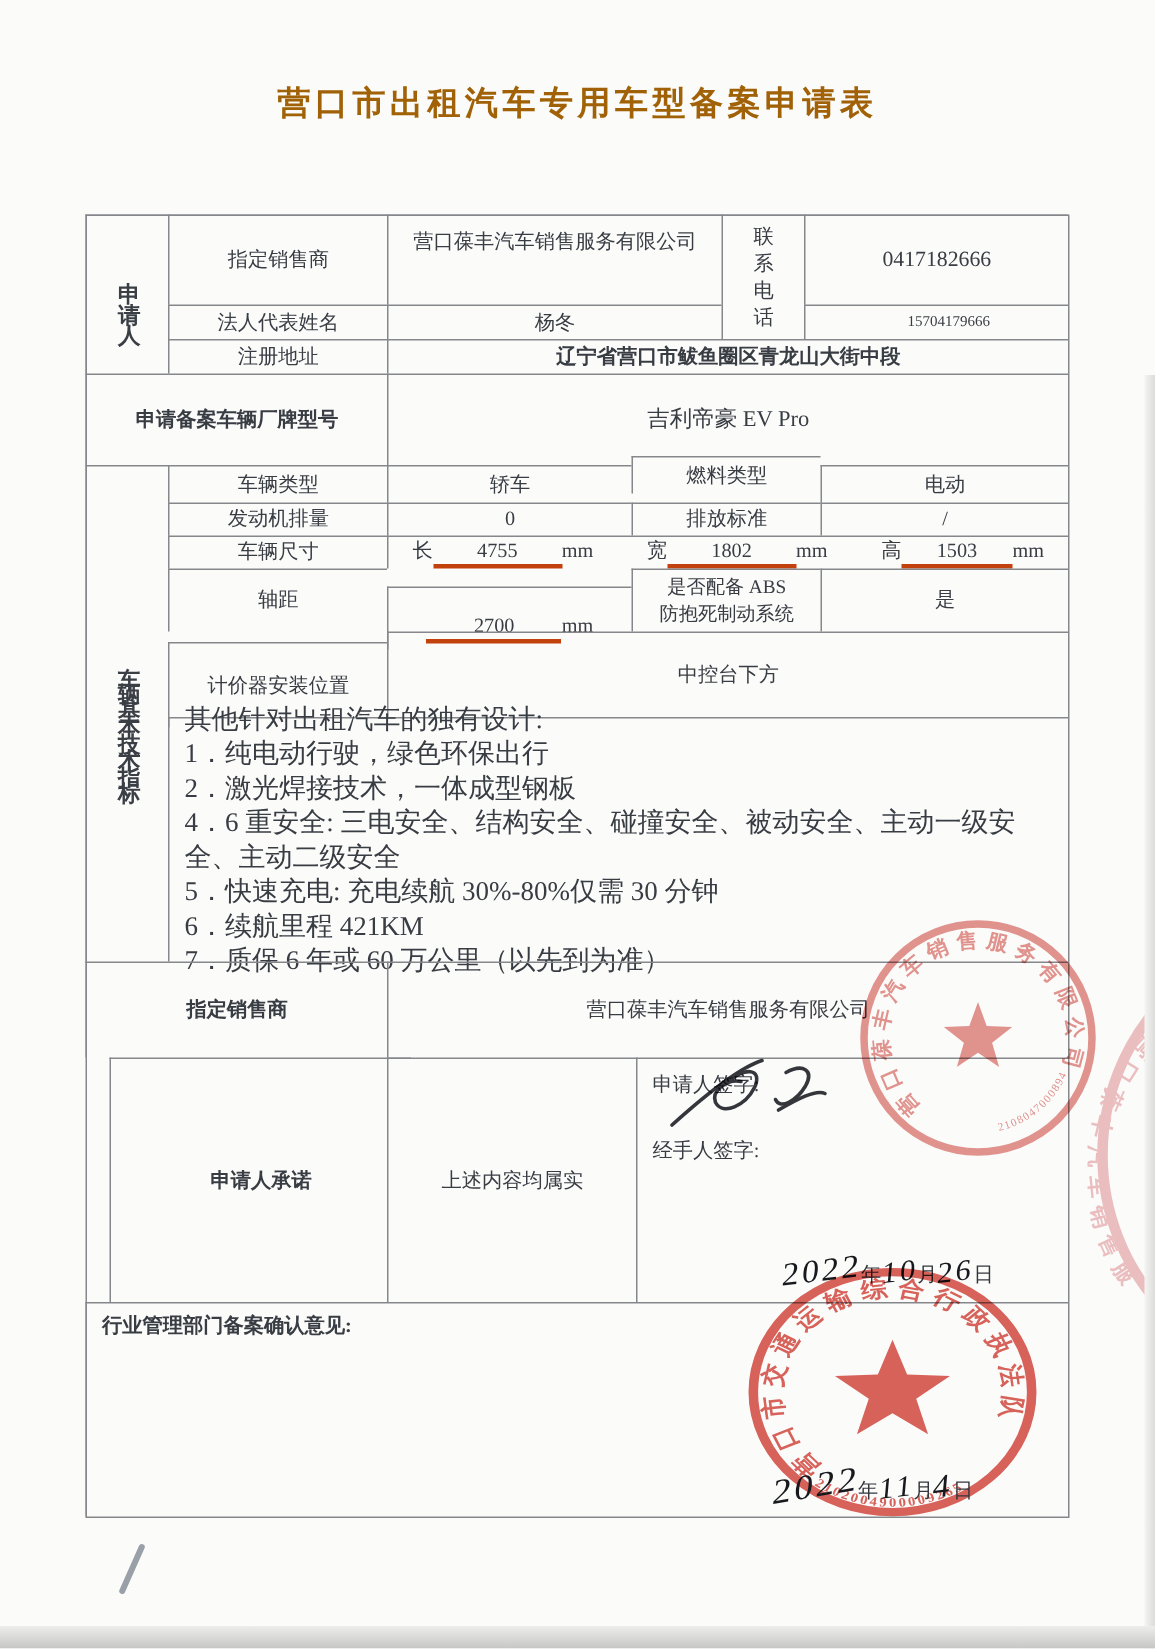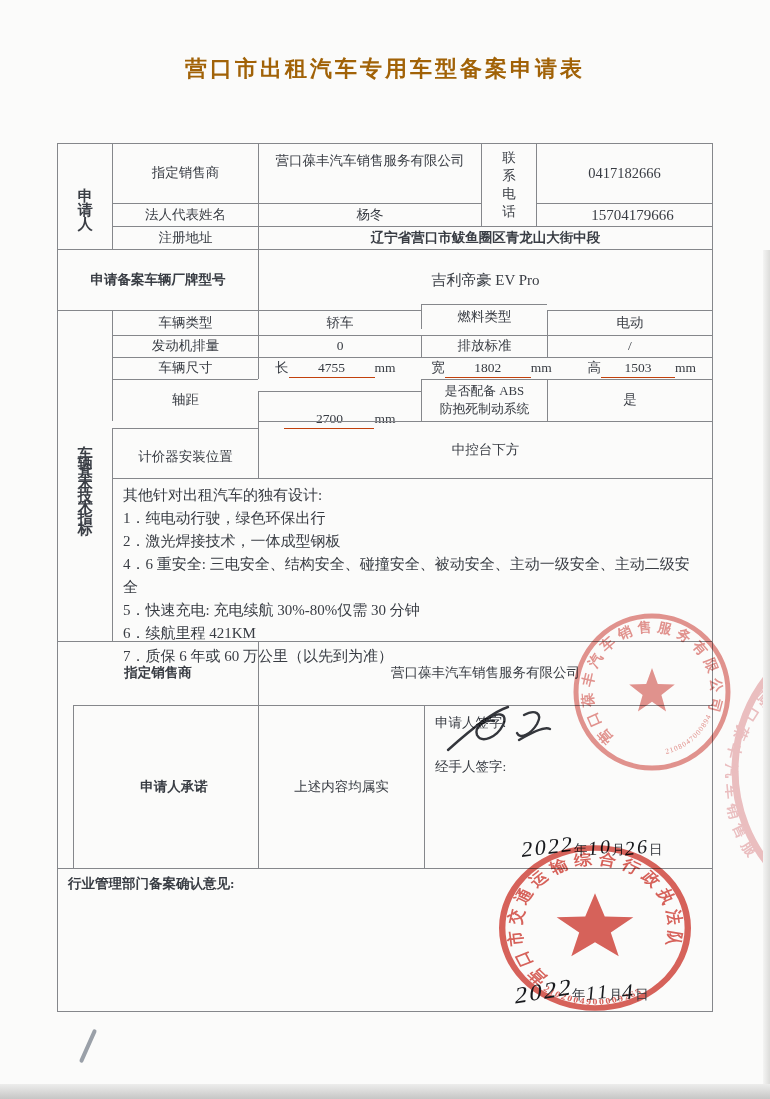--- a/index.html
+++ b/index.html
@@ -22,26 +22,26 @@
     font-size:13.5px;line-height:1.35;text-align:center;
   }
   .vtext{
     writing-mode:vertical-rl;text-orientation:upright;
     letter-spacing:14px;font-size:15px;font-weight:bold;color:#3a3e45;
   }
   .vtext.tech{letter-spacing:11px;font-weight:bold;}
   .top-align{align-items:flex-start;padding-top:8px;}
   .left-align{justify-content:flex-start;text-align:right;padding-left:10px;}
   .blank{
-    display:inline-block;border-bottom:1px solid #c2410c;text-align:center;
+    display:inline-block;border-bottom:3px solid #c2410c;text-align:center;
     padding:0 6px;min-width:52px;
   }
   .dims{display:flex;justify-content:space-between;padding:0 16px;}
-  .list-cell{flex-direction:column;align-items:flex-start;justify-content:flex-start;
-    text-align:left;padding:5px 10px;line-height:23px;font-size:15px;}
+  .list-cell{flex-direction:column;align-items:flex-start;justify-content:center;
+    text-align:left;padding:5px 10px;line-height:23px;font-size:18px;}
   .sig-cell{flex-direction:column;align-items:flex-start;justify-content:flex-start;
     padding:8px 10px;position:absolute;}
   .sign-label{font-size:13.5px;margin-bottom:26px;}
   .hand{
     display:inline-block;font-size:20px;color:#17191d;
     transform:skewX(-12deg) rotate(-7deg);letter-spacing:2px;
   }
   .dateline{position:absolute;font-size:13.5px;color:#33373d;white-space:nowrap;}
   .stamp{position:absolute;mix-blend-mode:multiply;opacity:.85;}
   .slash{
@@ -64,21 +64,21 @@
 
 <div class="tbl"></div>
 
 <div class="cell vtext" style="left:57px;top:143px;width:55px;height:106px;">申请人</div>
 <div class="cell" style="left:112px;top:143px;width:146px;height:60px;">指定销售商</div>
 <div class="cell top-align" style="left:258px;top:143px;width:223px;height:60px;">营口葆丰汽车销售服务有限公司</div>
 <div class="cell" style="left:481px;top:143px;width:55px;height:83px;padding:0 14px;">联系电话</div>
 <div class="cell" style="left:536px;top:143px;width:176px;height:60px;font-size:14.5px;">0417182666</div>
 <div class="cell" style="left:112px;top:203px;width:146px;height:23px;">法人代表姓名</div>
 <div class="cell" style="left:258px;top:203px;width:223px;height:23px;">杨冬</div>
-<div class="cell" style="left:536px;top:203px;width:176px;height:23px;font-size:15px;padding-left:16px;">15704179666</div>
+<div class="cell" style="left:536px;top:203px;width:176px;height:23px;font-size:10px;padding-left:16px;">15704179666</div>
 <div class="cell" style="left:112px;top:226px;width:146px;height:23px;">注册地址</div>
 <div class="cell" style="left:258px;top:226px;width:454px;height:23px;font-weight:bold;">辽宁省营口市鲅鱼圈区青龙山大街中段</div>
 
 <div class="cell" style="left:57px;top:249px;width:201px;height:61px;font-weight:bold;">申请备案车辆厂牌型号</div>
 <div class="cell" style="left:258px;top:249px;width:454px;height:61px;font-size:15px;">吉利帝豪 EV Pro</div>
 
 <div class="cell vtext tech" style="left:57px;top:310px;width:55px;height:331px;">车辆基本技术指标</div>
 <div class="cell" style="left:112px;top:310px;width:146px;height:25px;">车辆类型</div>
 <div class="cell" style="left:258px;top:310px;width:163px;height:25px;">轿车</div>
 <div class="cell" style="left:421px;top:304px;width:126px;height:25px;">燃料类型</div>

